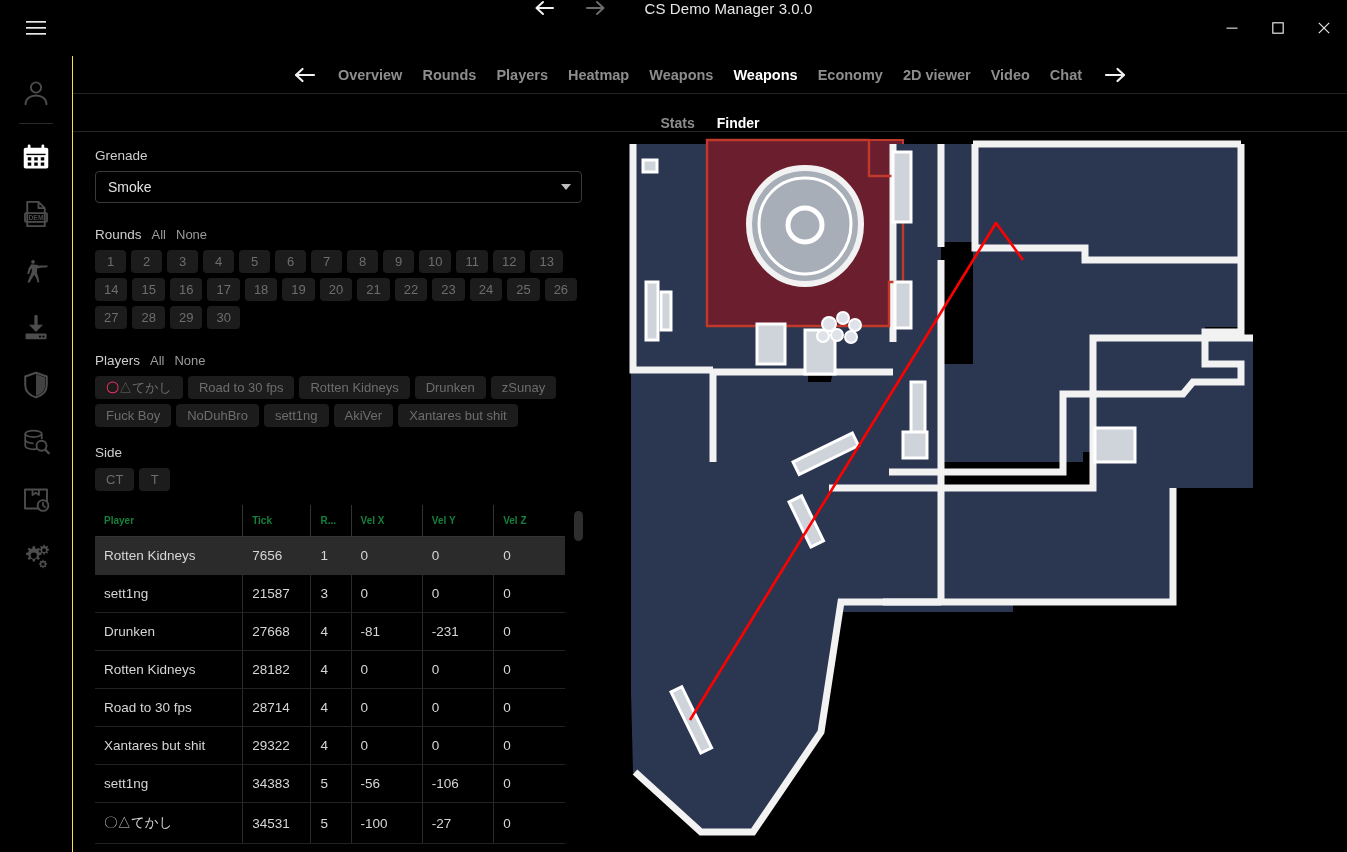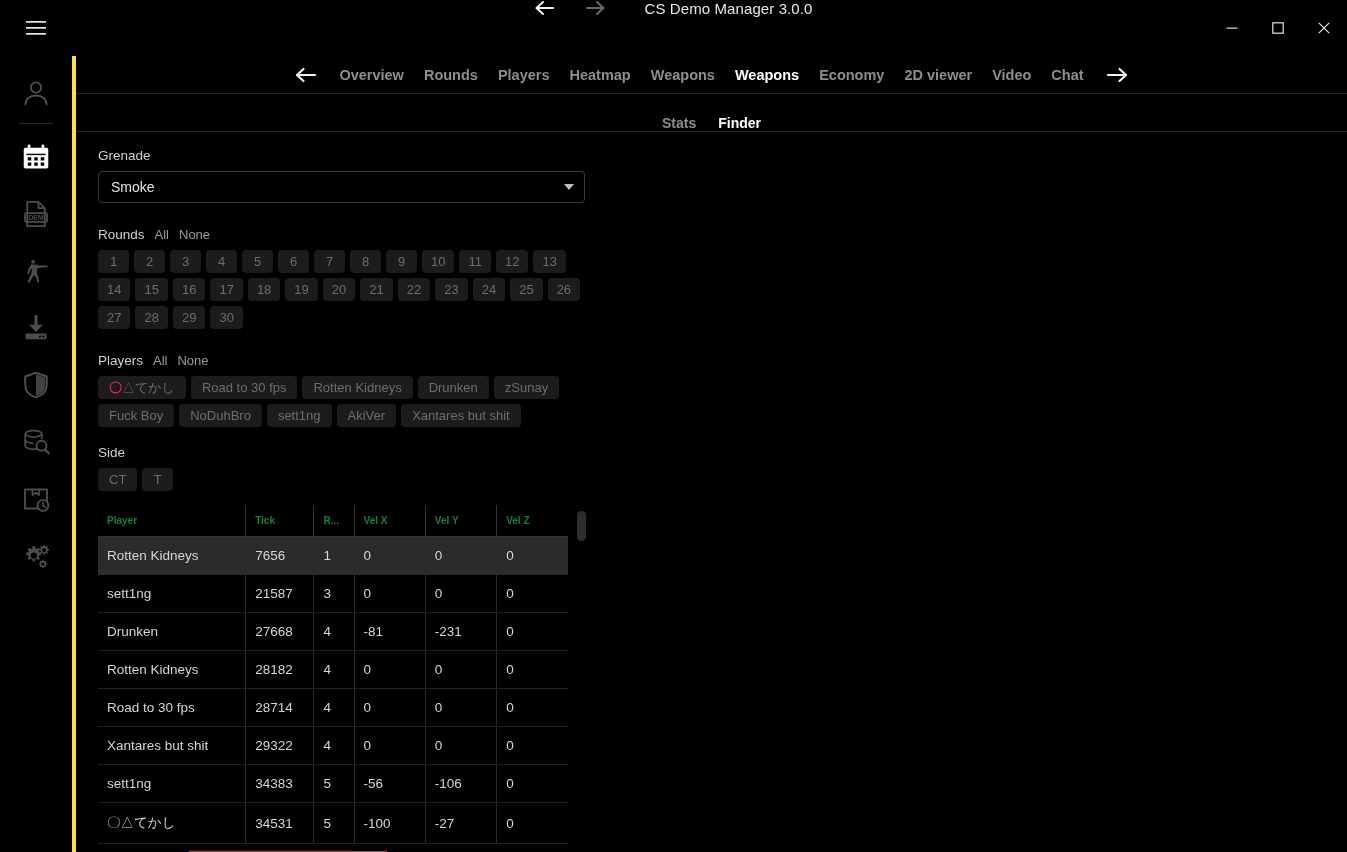--- a/index.html
+++ b/index.html
@@ -55,21 +55,21 @@
     cursor: pointer;
     color: #4d4d4d;
   }
   .rail-item.active { color: #ffffff; }
   .rail-sep { width: 34px; height: 1px; background: #2a2a2a; margin: 2px 0 4px 0; }
 
   
   .content {
     position: absolute; left: 72px; top: 56px; right: 0; bottom: 0;
     background: #000;
-    border-left: 4px solid #fde047;
+    border-left: 1px solid #fde047;
   }
   .tabbar {
     height: 38px; display: flex; align-items: center; justify-content: center;
     gap: 20px; border-bottom: 1px solid #242424;
     padding: 0 14px;
   }
   .tab {
     font-size: 14.5px; font-weight: bold; color: #8d8d8d; cursor: pointer;
     white-space: nowrap;
   }
@@ -77,21 +77,21 @@
   .arrowbtn { display:flex; align-items:center; cursor:pointer; color:#f2f2f2; }
 
   .subtabbar {
     height: 38px; display:flex; align-items:flex-end; justify-content:center; gap: 22px;
     border-bottom: 1px solid #242424;
   }
   .subtab { font-size: 14px; font-weight: bold; color:#8d8d8d; cursor:pointer; }
   .subtab.active { color:#ffffff; }
 
   
-  .body { display: flex; height: calc(852px - 56px - 38px - 38px); flex-direction: column; }
+  .body { display: flex; height: calc(852px - 56px - 38px - 38px); }
   .left-pane {
     width: 520px; padding: 16px 22px 0 22px; position: relative; overflow: hidden;
   }
   .right-pane { flex: 1; position: relative; overflow: hidden; background: #000; }
 
   
   .field-label { font-size: 13.5px; color: #cfcfcf; margin-bottom: 8px; }
   .select {
     position: relative; width: 487px; height: 32px;
     border: 1px solid #3a3a3a; border-radius: 4px; background: #000;

